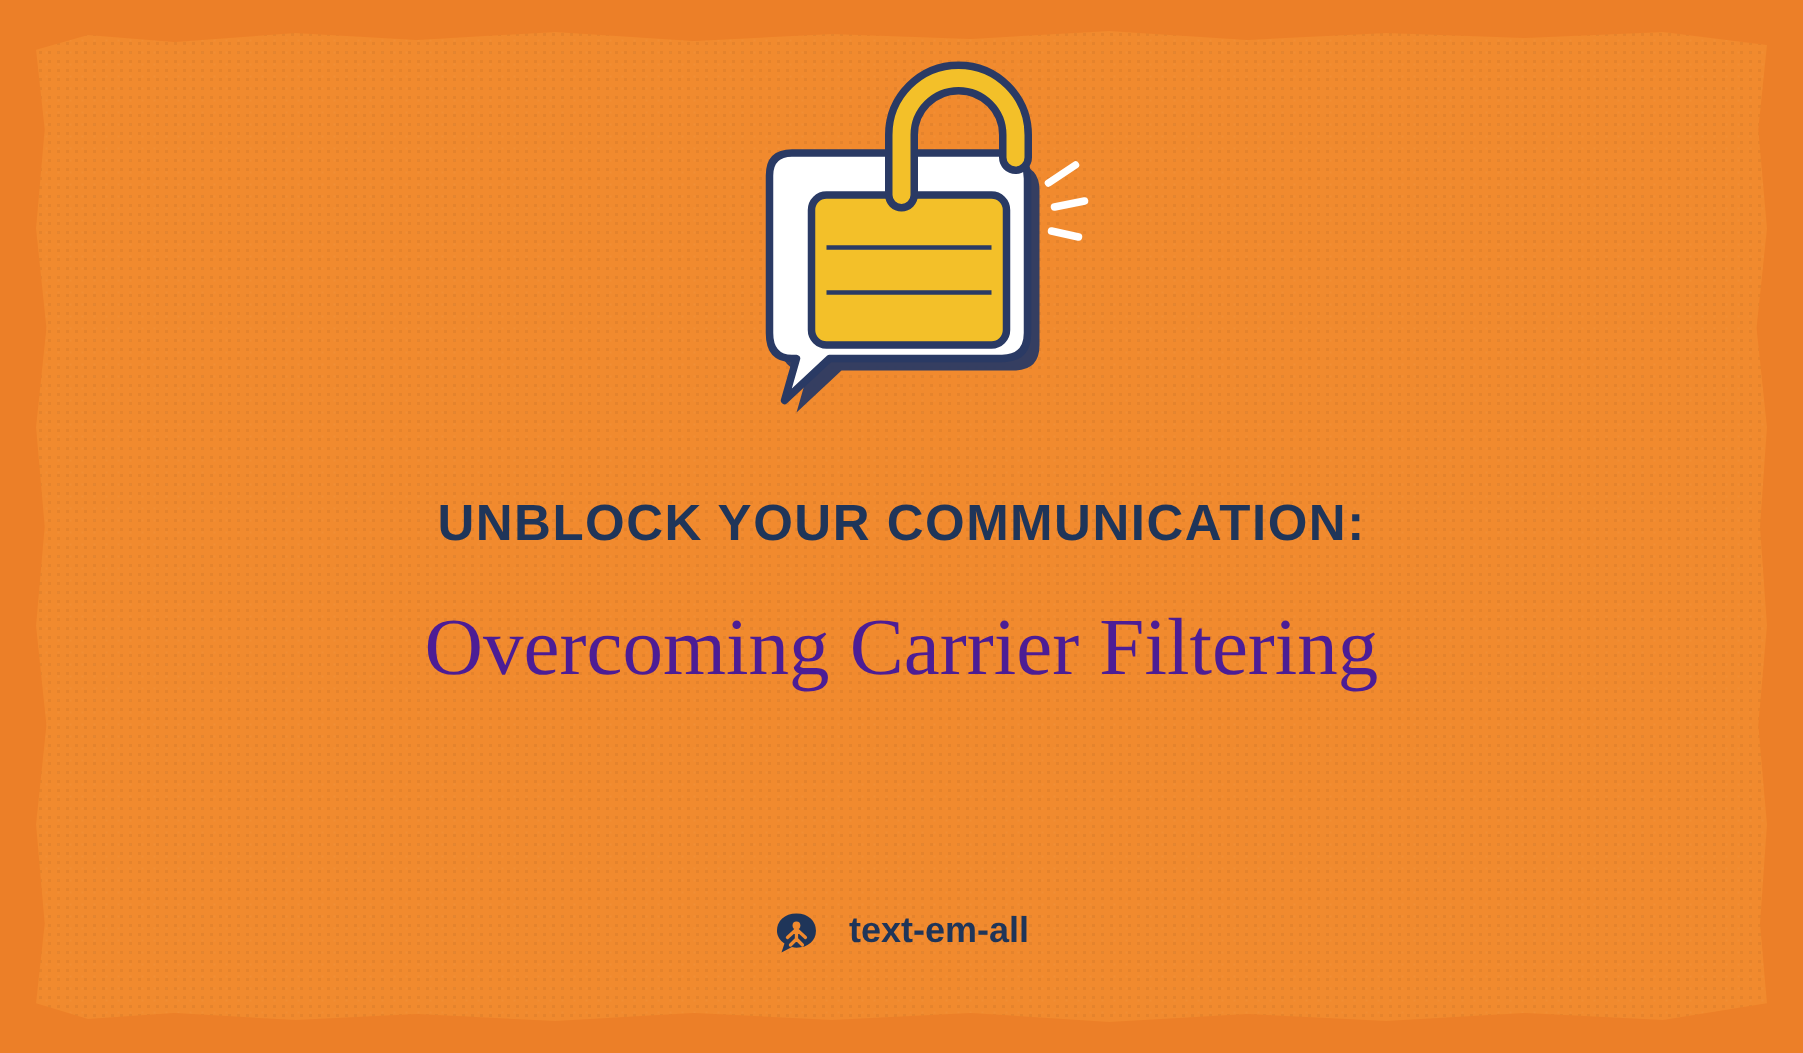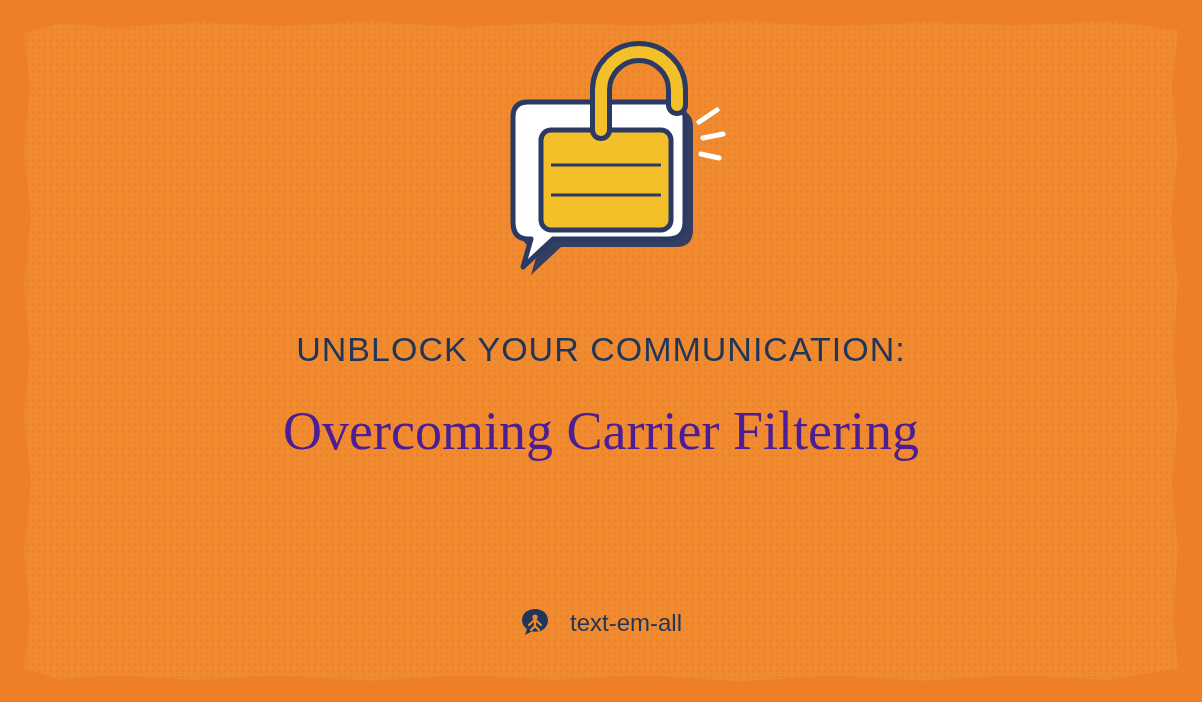--- a/index.html
+++ b/index.html
@@ -43,21 +43,21 @@
       width: 280px;
       height: 260px;
     }
     .heading {
       position: absolute;
       top: 330px;
       left: 0;
       right: 0;
       text-align: center;
       font-family: -apple-system, BlinkMacSystemFont, 'Segoe UI', Helvetica, Arial, sans-serif;
-      font-weight: 400;
+      font-weight: 700;
       font-size: 34px;
       letter-spacing: 1px;
       color: #1f3559;
       text-transform: uppercase;
     }
     .subheading {
       position: absolute;
       top: 400px;
       left: 0;
       right: 0;
@@ -66,26 +66,26 @@
       font-weight: 400;
       font-size: 54px;
       color: #4c1d95;
     }
     .logo {
       position: absolute;
       bottom: 65px;
       left: 50%;
       transform: translateX(-50%);
       display: flex;
-      align-items: flex-end;
+      align-items: flex-start;
       gap: 20px;
       color: #1f3559;
       font-family: -apple-system, BlinkMacSystemFont, 'Segoe UI', Helvetica, Arial, sans-serif;
       font-size: 24px;
-      font-weight: 400;
+      font-weight: 700;
     }
     .logo-bubble {
       width: 30px;
       height: 30px;
       position: relative;
     }
   </style>
 </head>
 <body>
 

